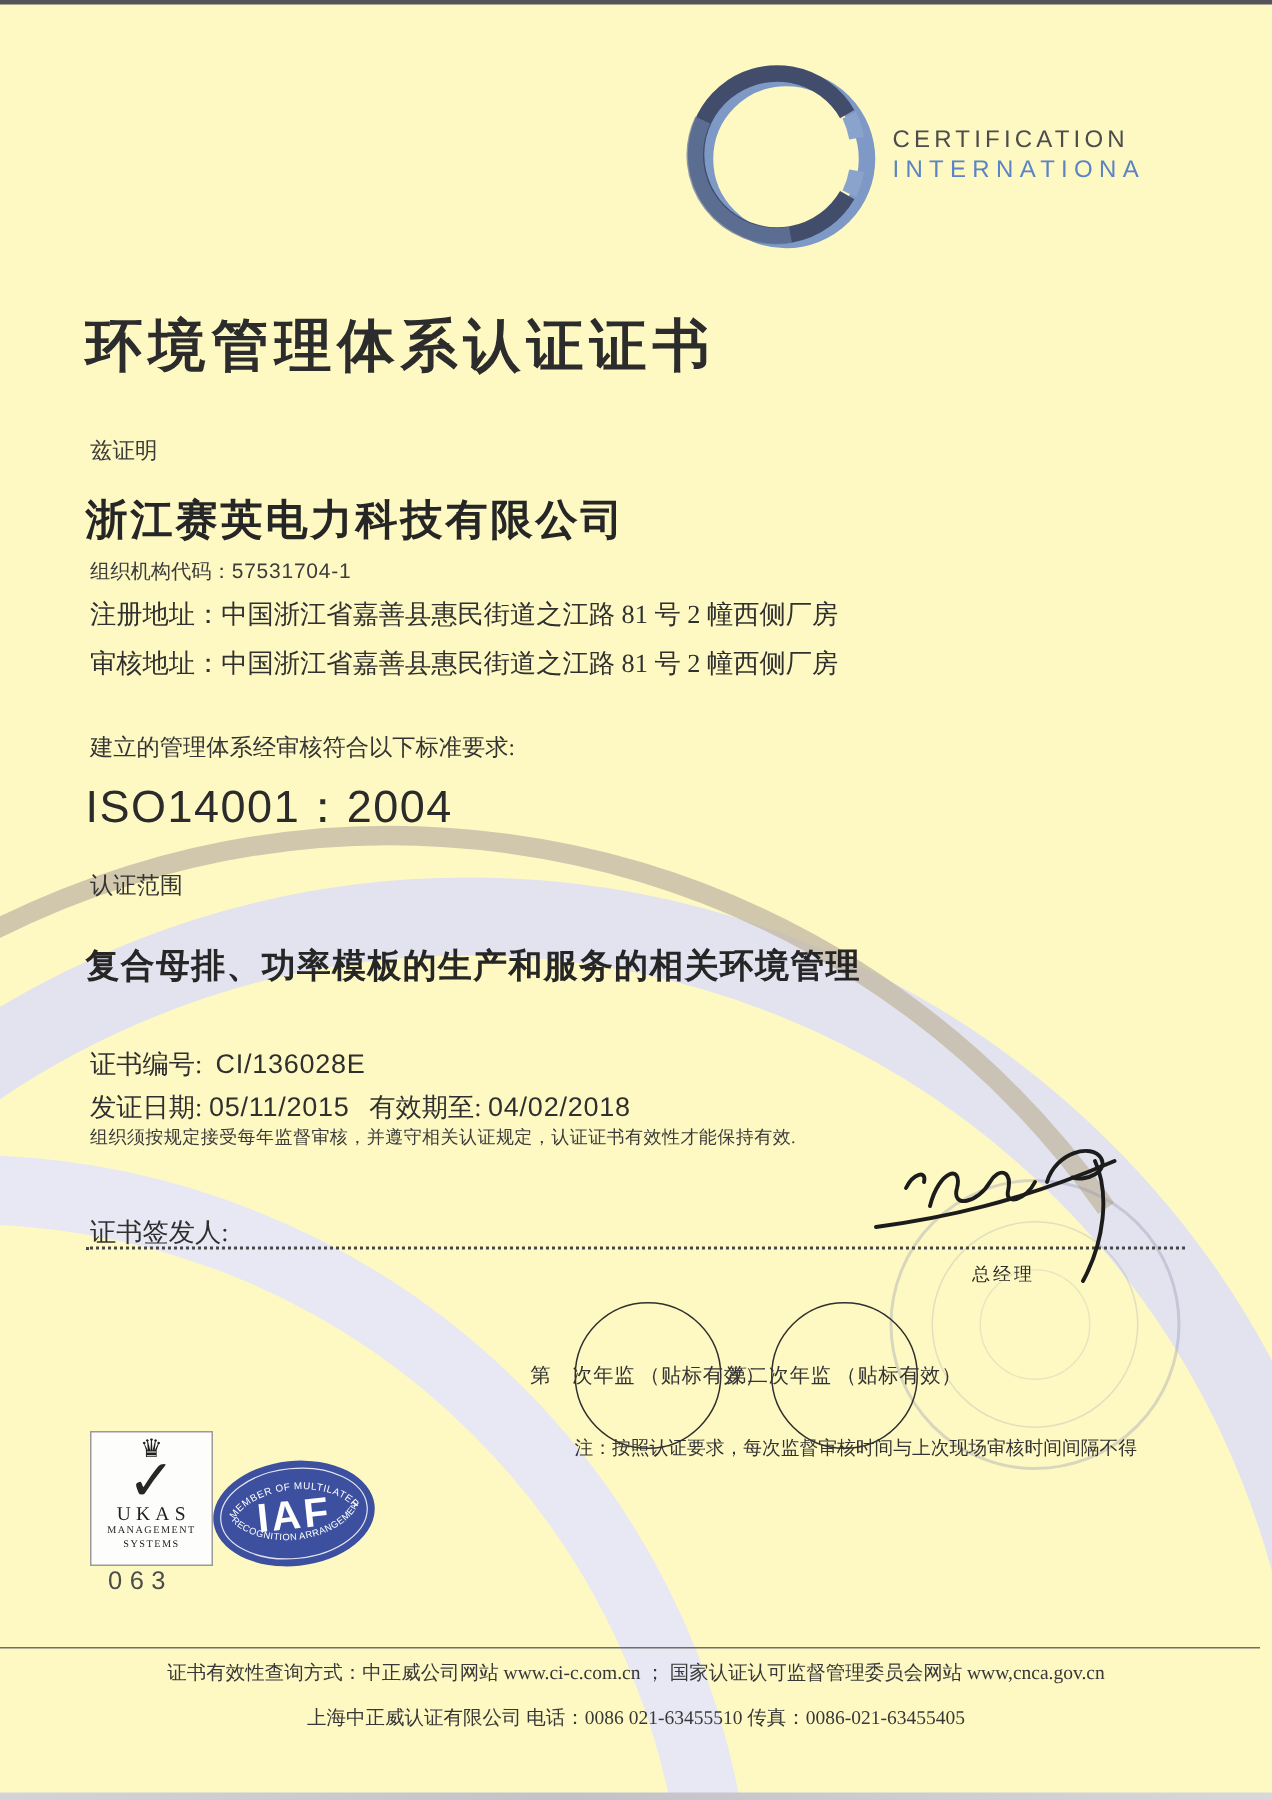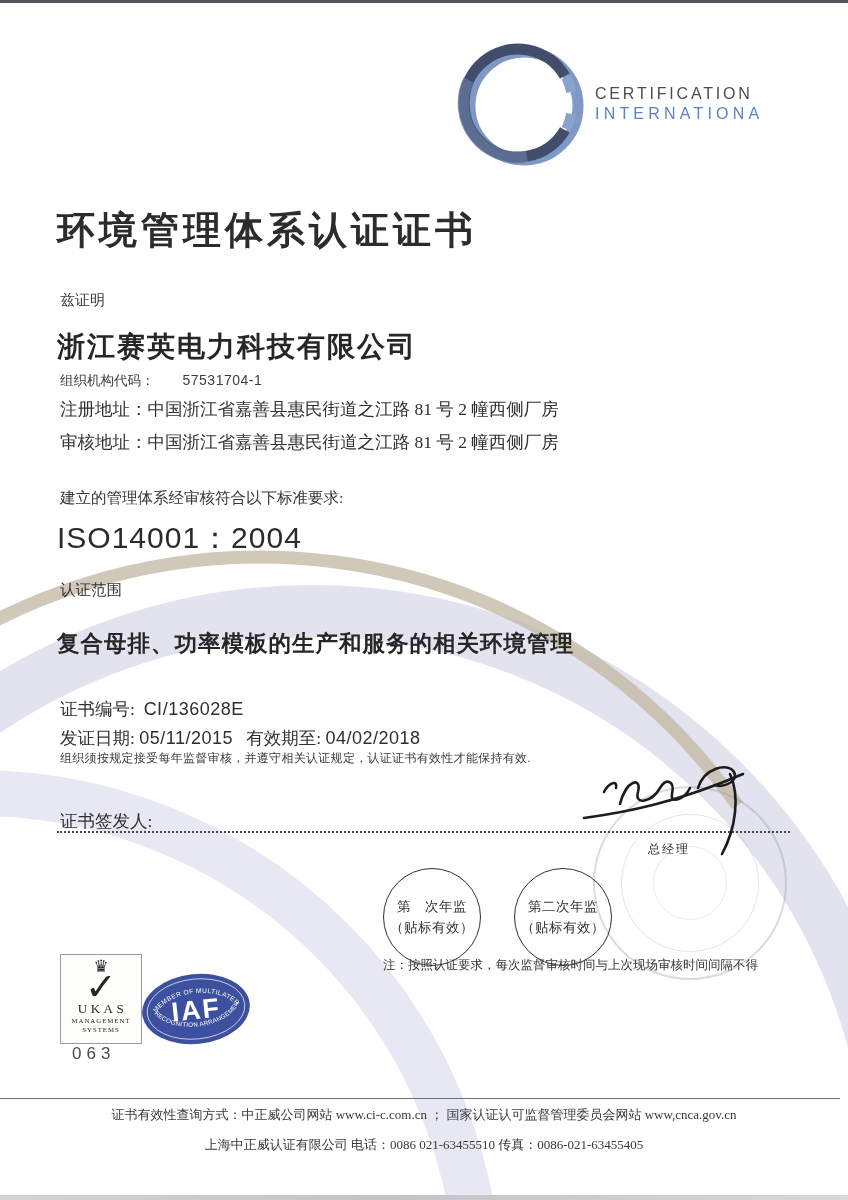--- a/index.html
+++ b/index.html
@@ -1,18 +1,18 @@
 <!DOCTYPE html>
 <html><head>
 <meta charset="utf-8">
 <style>
   html,body{margin:0;padding:0;background:#888;}
   .page{
     position:relative;width:848px;height:1200px;margin:0 auto;
-    background:#ffffff;overflow:hidden;
+    background:#fef9c3;overflow:hidden;
     font-family:"Liberation Serif","DejaVu Serif",serif;color:#2e2e2e;
   }
   .sans{font-family:"Liberation Sans","DejaVu Sans",sans-serif;}
 
   
   .edge-top{position:absolute;top:0;left:0;width:848px;height:3px;background:#54545a;}
   .edge-bottom{position:absolute;bottom:0;left:0;width:848px;height:5px;
     background:linear-gradient(to right,#d4d4d8,#c2c2c8 45%,#d8d8db);}
 
   
@@ -28,21 +28,21 @@
   .logo-line1{font-size:16px;letter-spacing:2.8px;color:#4c4c4c;}
   .logo-line2{font-size:16px;letter-spacing:4.2px;color:#5b84c4;}
 
   .title{position:absolute;left:57px;top:205px;font-size:38px;font-weight:bold;
     letter-spacing:4px;color:#2c2c2c;}
   .certify{position:absolute;left:60px;top:291px;font-size:15px;color:#3a3a3a;}
 
   .company-name{position:absolute;left:57px;top:328px;font-size:28px;font-weight:bold;
     letter-spacing:2px;color:#262626;}
   .org-code{position:absolute;left:60px;top:372px;font-size:13.5px;color:#3c3c3c;}
-  .org-code .val{font-size:14px;letter-spacing:.5px;margin-left:28px;}
+  .org-code .val{font-size:14px;letter-spacing:.5px;}
   .addr1{position:absolute;left:60px;top:397px;font-size:17.5px;color:#303030;}
   .addr2{position:absolute;left:60px;top:430px;font-size:17.5px;color:#303030;}
 
   .std-intro{position:absolute;left:60px;top:488px;font-size:15.5px;color:#343434;}
   .std-code{position:absolute;left:57px;top:518px;font-size:30px;letter-spacing:1px;color:#2b2b2b;}
   .scope-label{position:absolute;left:60px;top:580px;font-size:15.5px;color:#343434;}
   .scope-text{position:absolute;left:57px;top:628px;font-size:22.5px;font-weight:bold;
     letter-spacing:1px;color:#262626;}
 
   .cert-no{position:absolute;left:60px;top:697px;font-size:17.5px;color:#2f2f2f;}
@@ -58,21 +58,21 @@
 
   
   .seal{position:absolute;left:593px;top:786px;width:190px;height:190px;border-radius:50%;
     border:2px solid rgba(140,144,172,.33);}
   .seal::before{content:"";position:absolute;inset:26px;border-radius:50%;
     border:1.5px solid rgba(140,144,172,.24);}
   .seal::after{content:"";position:absolute;inset:58px;border-radius:50%;
     border:1px solid rgba(140,144,172,.18);}
 
   .stamp{position:absolute;top:868px;width:96px;height:96px;border-radius:50%;
-    border:1.5px solid #2f2f2f;display:flex;flex-direction:column;align-items:center;
+    border:1.5px solid #2f2f2f;display:flex;align-items:center;
     justify-content:center;gap:3px;background:transparent;}
   .stamp-1{left:383px;}
   .stamp-2{left:514px;}
   .stamp span{font-size:13.5px;color:#333;letter-spacing:.5px;white-space:nowrap;}
 
   .surv-note{position:absolute;left:383px;top:956px;width:450px;font-size:12.5px;
     line-height:1.55;color:#333;}
 
   
   .ukas-box{position:absolute;left:60px;top:954px;width:80px;height:88px;background:#fdfdfc;

